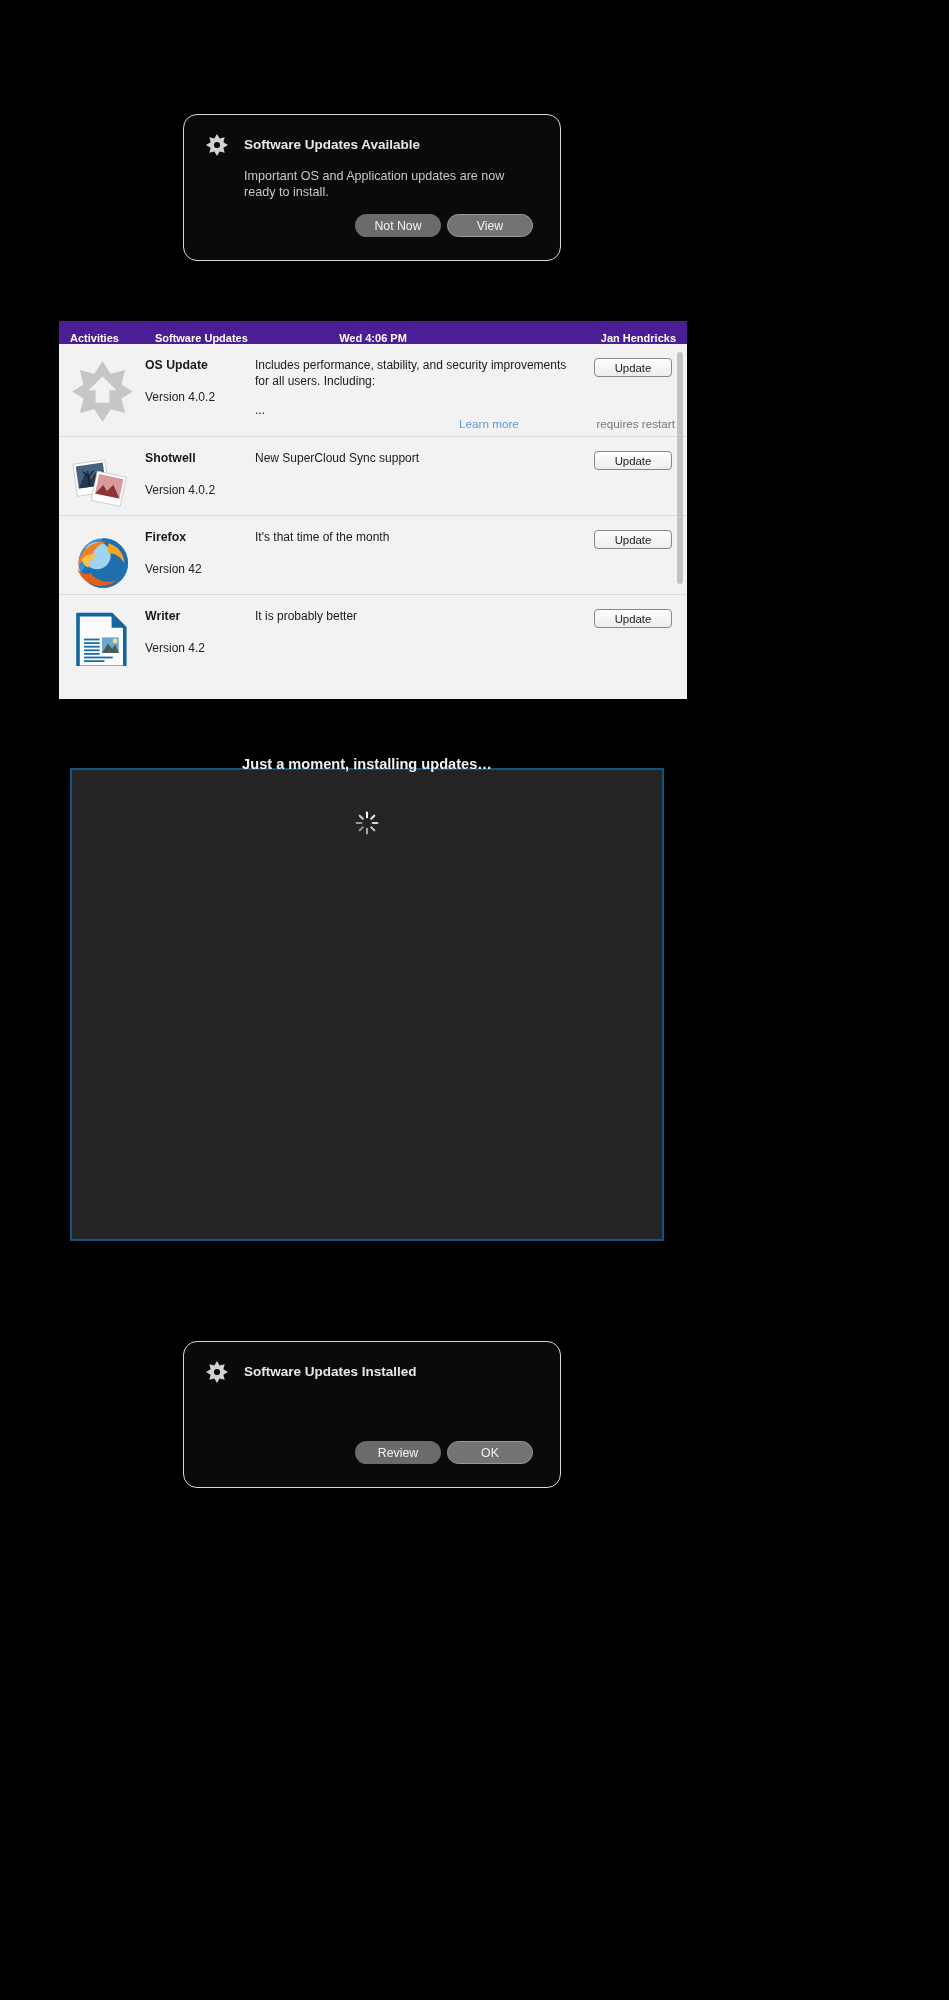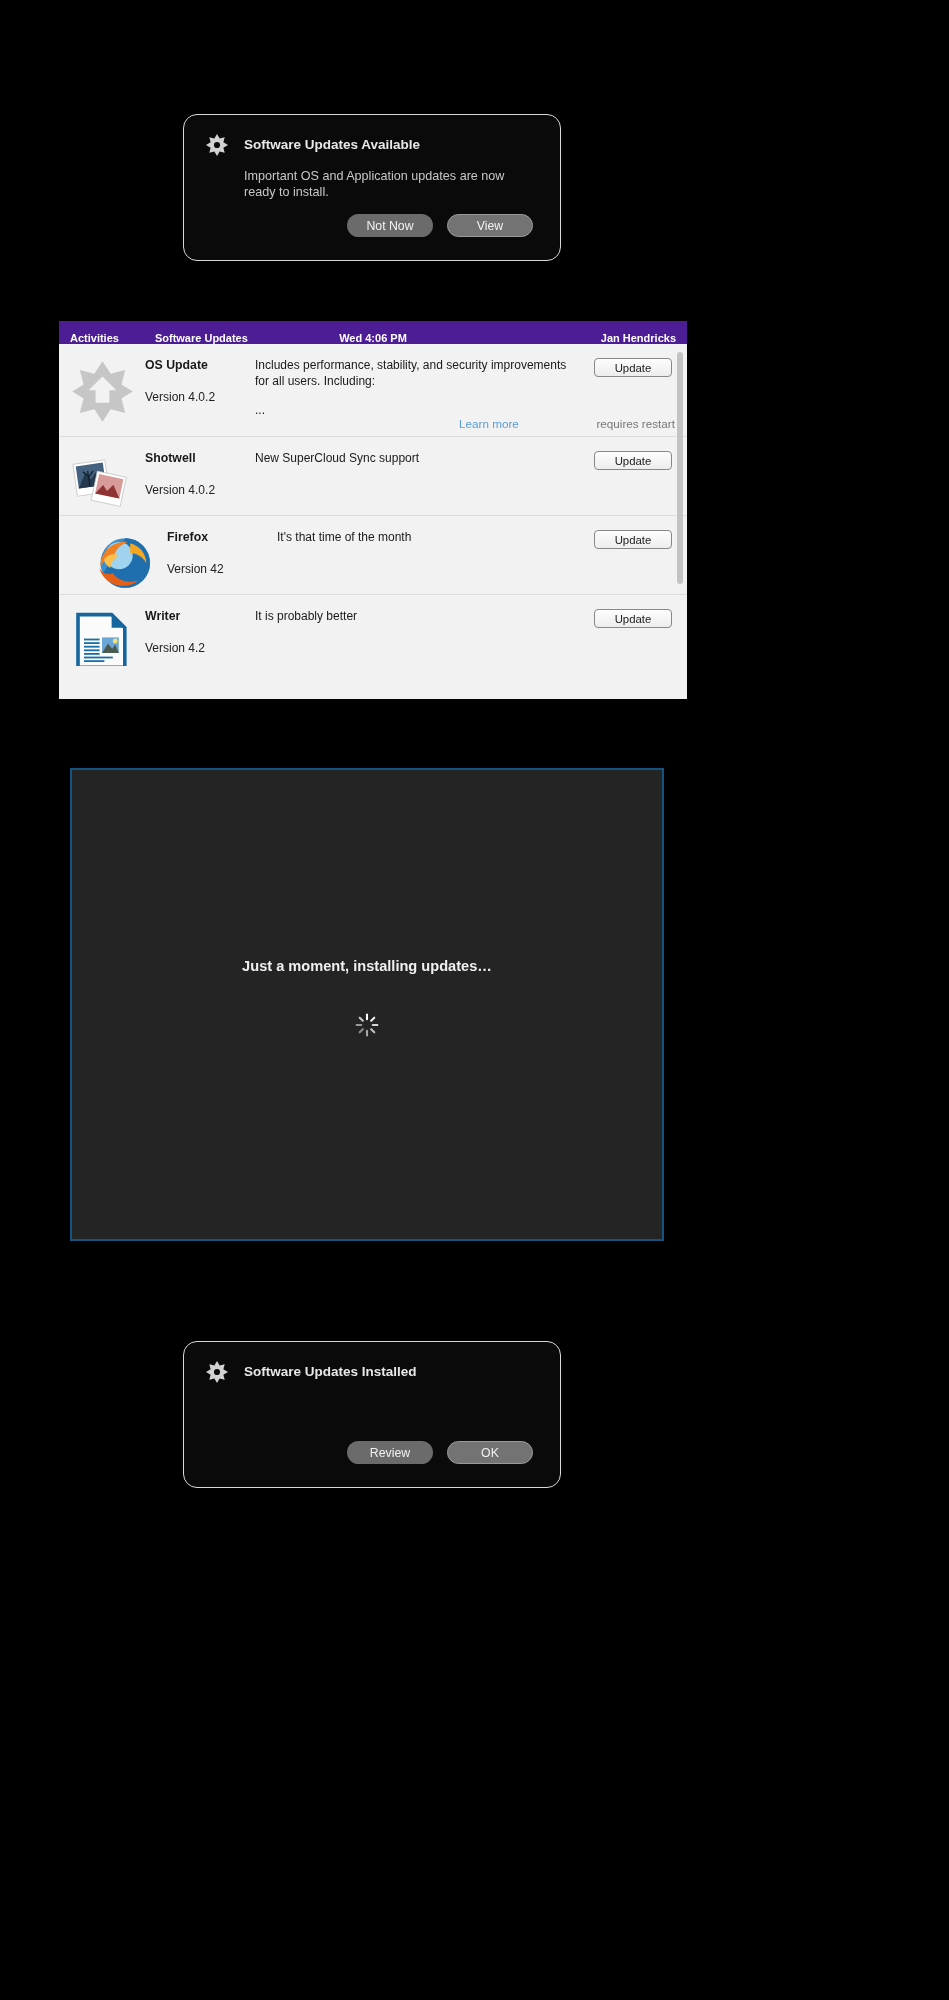--- a/index.html
+++ b/index.html
@@ -46,21 +46,21 @@
     font-size: 12.6px;
     line-height: 16px;
     margin: 12px 0 0 60px;
     width: 290px;
   }
   .notif-actions {
     position: absolute;
     right: 27px;
     bottom: 23px;
     display: flex;
-    gap: 14px;
+    gap: 6px;
   }
   .pill-btn {
     width: 86px;
     height: 23px;
     border-radius: 12px;
     background: #6b6b6b;
     color: #f2f2f2;
     font-size: 12.3px;
     display: flex;
     align-items: center;
@@ -225,21 +225,21 @@
     left: 70px;
     top: 768px;
     width: 594px;
     height: 473px;
     background: #242424;
     border: 2px solid #15537f;
     box-sizing: border-box;
     display: flex;
     flex-direction: column;
     align-items: center;
-    justify-content: center;
+    justify-content: flex-start;
   }
   .installing-text {
     color: #f0f0f0;
     font-size: 14.6px;
     font-weight: bold;
     margin-top: -14px;
   }
   .spinner {
     margin-top: 38px;
     width: 26px;
@@ -324,21 +324,21 @@
         <div class="row-version">Version 4.0.2</div>
       </div>
       <div class="row-desc">
         <div>New SuperCloud Sync support</div>
       </div>
       <div class="row-right">
         <button class="update-btn">Update</button>
       </div>
     </div>
 
-    <div class="update-row" style="height:79px;padding-left:22px;">
+    <div class="update-row" style="height:79px;">
       <div class="row-icon">
         <svg class="ico" viewBox="0 0 100 100" width="62" height="62" aria-hidden="true">
           <circle cx="52" cy="50" r="40" fill="#3a8fd0"></circle>
           <path d="M52 10 a40 40 0 0 1 0 80 a40 40 0 0 1 -36 -23 Z" fill="#1f6ead"></path>
           <circle cx="42" cy="38" r="22" fill="#9fd3f0"></circle>
           <path d="M12 56 C12 30 34 14 56 16 C40 22 32 34 34 46 C26 40 18 44 12 56 Z" fill="#ef8124"></path>
           <path d="M10 58 C18 86 52 96 74 78 C58 84 40 78 32 66 C26 70 16 68 10 58 Z" fill="#e45f18"></path>
           <path d="M60 18 C76 22 86 36 86 50 C80 40 70 34 60 34 Z" fill="#f5a623"></path>
           <path d="M18 44 C24 36 34 34 42 38 C34 42 28 50 28 58 C22 54 18 50 18 44 Z" fill="#fbbf4a"></path>
         </svg>

